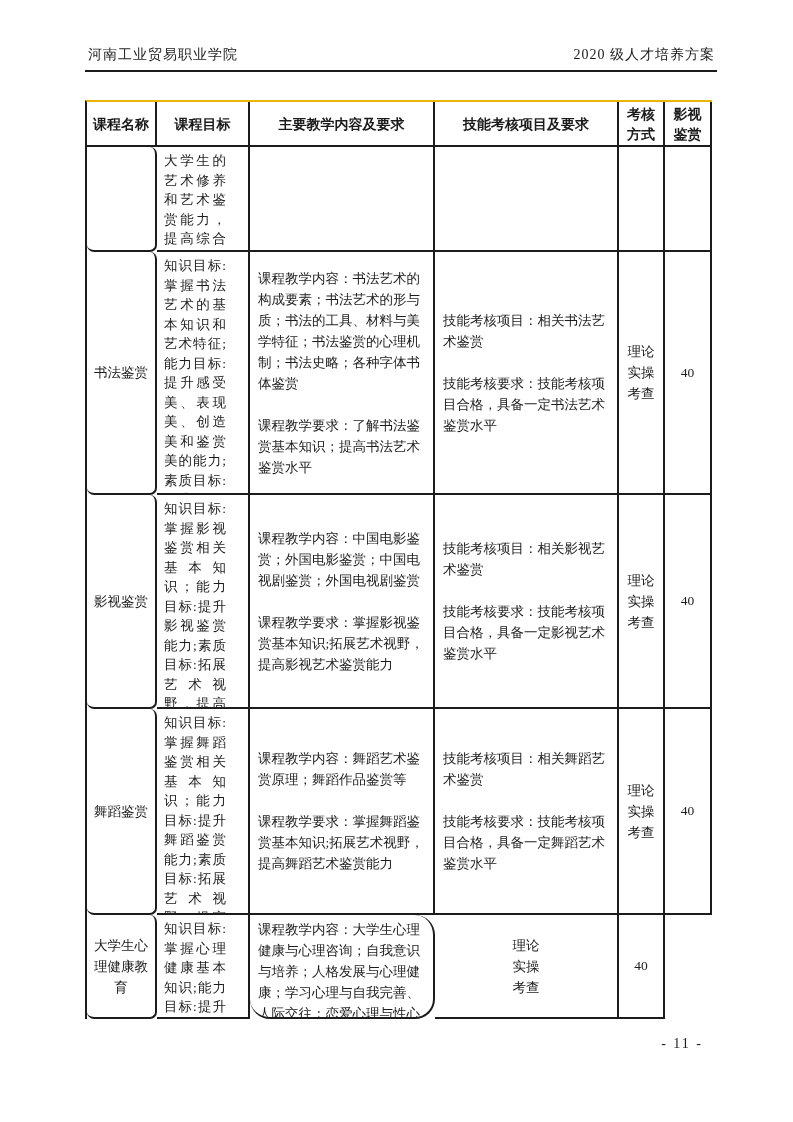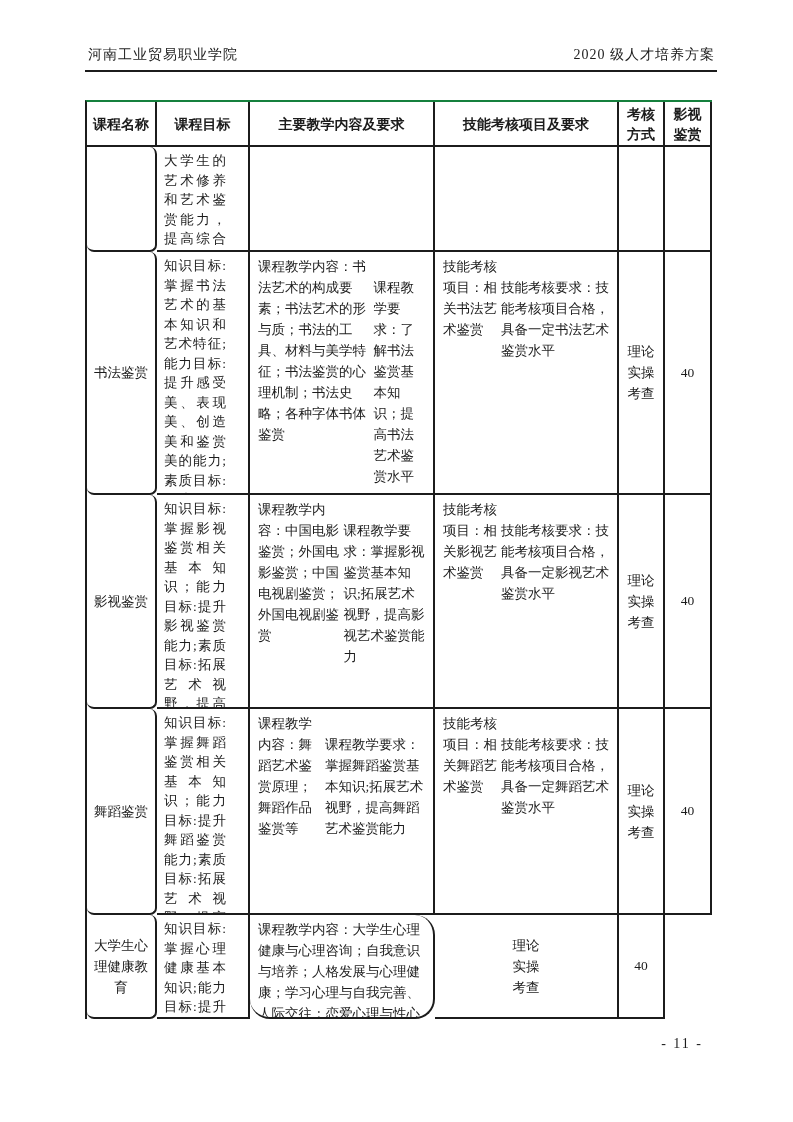--- a/index.html
+++ b/index.html
@@ -10,21 +10,21 @@
   }
   .page-header-left  { position:absolute; left:88px;  top:46px; font-size:14px; letter-spacing:1px; }
   .page-header-right { position:absolute; right:78px; top:46px; font-size:14px; letter-spacing:1px; }
   .header-rule { position:absolute; left:85px; top:70px; width:632px; height:2px; background:#1c1c1c; }
 
   .doc-table {
     position:absolute; left:85px; top:100px;
     display:grid;
     grid-template-columns:70px 93px 185px 184px 46px 47px;
     grid-template-rows:45px 105px 243px 214px 206px 104px;
-    border-top:2px solid #15803d; border-left:2px solid #1c1c1c;
+    border-top:2px solid #eab308; border-left:2px solid #1c1c1c;
   }
   .cell {
     box-sizing:border-box; overflow:hidden;
     border-right:2px solid #1c1c1c; border-bottom:2px solid #1c1c1c;
     font-size:13.5px; line-height:20px;
   }
   .th {
     display:flex; align-items:center; justify-content:center; text-align:center;
     font-family:"Liberation Sans","DejaVu Sans",sans-serif;
     font-weight:700; font-size:14px; line-height:20px;
@@ -32,21 +32,21 @@
   .w2 { display:block; width:2.15em; text-align:center; }
 
   .c-name {
     display:flex; align-items:center; justify-content:center;
     text-align:center; padding:2px 5px; line-height:21px;border-radius:7px;
   }
   .c-obj {
     padding:4px 22px 2px 7px; text-align:justify; line-height:19.5px;
   }
   .c-text {
-    display:flex; flex-direction:row; justify-content:center;
+    display:flex; flex-direction:column; justify-content:center;
     padding:4px 8px; line-height:21px; text-align:left;
   }
   .c-text p { margin:0; }
   .c-text p + p { margin-top:21px; }
   .c-method {
     display:flex; align-items:center; justify-content:center;
     text-align:center; line-height:21px;
   }
   .c-hours { display:flex; align-items:center; justify-content:center; }
   .top-align { justify-content:flex-start;border-radius:20px; }

